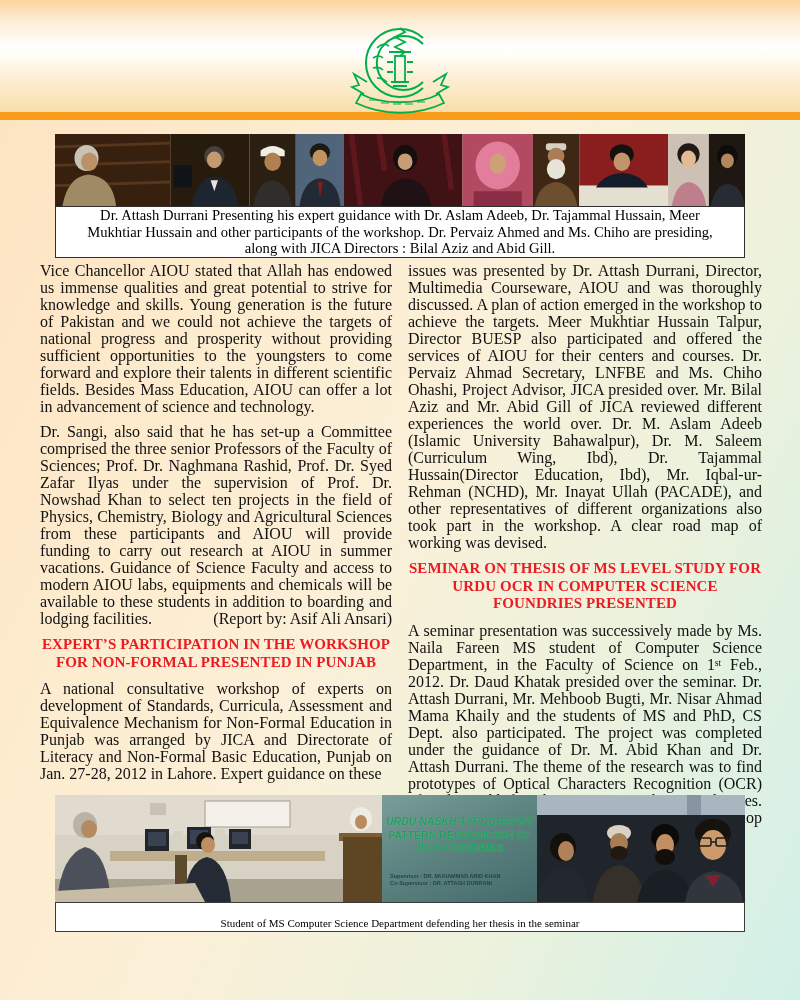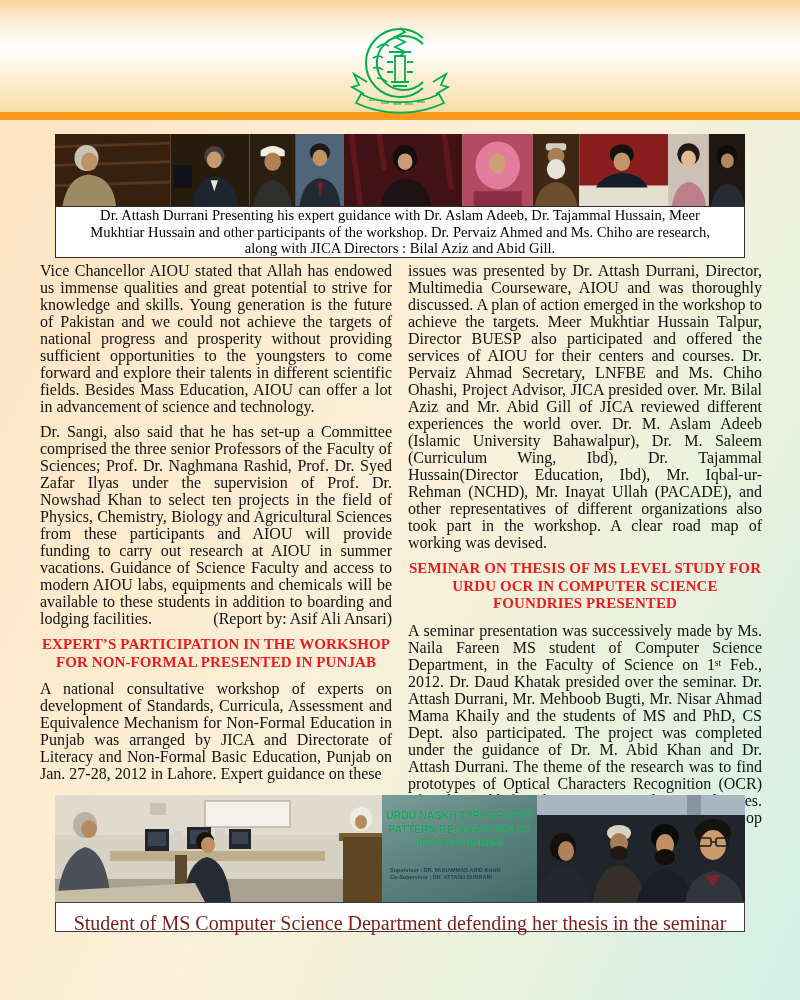--- a/index.html
+++ b/index.html
@@ -40,33 +40,33 @@
   .photo-slide {
     position:absolute; left:327px; top:0; width:155px; height:107px;
     background:linear-gradient(155deg, #7a9d98 0%, #5d8481 45%, #44696a 100%);
     overflow:hidden;
   }
   .slide-title {
     font-family:"Liberation Sans", sans-serif; font-weight:bold;
     font-size:10.5px; line-height:13.5px; text-align:center; color:#1fa05c;
     text-shadow:0 0 1px rgba(230,240,230,.35);
   }
-  .slide-title.first { margin-top:14px; }
+  .slide-title.first { margin-top:20px;font-style:italic; }
   .slide-sub {
     font-family:"Liberation Sans", sans-serif; font-weight:bold;
     font-size:5.5px; line-height:7px; color:#24434c; margin-left:8px; text-align:left;
   }
   .slide-sub.first { margin-top:17px; }
   .photo-group { position:absolute; left:482px; top:0; width:208px; height:107px; }
   .caption-box2 {
     position:absolute; left:55px; top:902px; width:690px; height:30px; z-index:5;
     background:#ffffff; border:1px solid #3a3a3a; box-sizing:border-box;
     display:flex; align-items:center; justify-content:center;
   }
-  .caption2-text { font-size:20px; text-align:center; color:#7f1d1d;margin-top:12px; }
+  .caption2-text { font-size:11px; text-align:center; color:#000000;margin-top:12px; }
   .page-num {
     position:absolute; left:0; top:939px; width:800px; text-align:center;
     font-family:"Liberation Sans", sans-serif; font-size:13.5px; color:#1d1d1d;
   }
 </style>
 </head>
 <body>
 
 <div class="page">
 
@@ -141,21 +141,21 @@
       <ellipse cx="684" cy="27" rx="8" ry="9" fill="#e2bb95"></ellipse>
       <path d="M666,78 Q670,54 684,52 Q700,54 703,78 Z" fill="#bf7e8b"></path>
       <rect x="706" y="0" width="39" height="78" fill="#1e1712"></rect>
       <ellipse cx="726" cy="24" rx="11" ry="12" fill="#0f0d0b"></ellipse>
       <ellipse cx="726" cy="29" rx="7" ry="8" fill="#b3875d"></ellipse>
       <path d="M708,78 Q712,56 726,54 Q742,56 745,78 Z" fill="#272b33"></path>
     </svg>
   </div>
 
   <div class="caption-box">
-    <div class="caption-text">Dr. Attash Durrani Presenting his expert guidance with Dr. Aslam Adeeb, Dr. Tajammal Hussain, Meer Mukhtiar Hussain and other participants of the workshop. Dr. Pervaiz Ahmed and Ms. Chiho are research, along with JICA Directors : Bilal Aziz and Abid Gill.</div>
+    <div class="caption-text">Dr. Attash Durrani Presenting his expert guidance with Dr. Aslam Adeeb, Dr. Tajammal Hussain, Meer Mukhtiar Hussain and other participants of the workshop. Dr. Pervaiz Ahmed and Ms. Chiho are presiding, along with JICA Directors : Bilal Aziz and Abid Gill.</div>
   </div>
 
   <div class="col-left">
     <p class="body">Vice Chancellor AIOU stated that Allah has endowed us immense qualities and great potential to strive for knowledge and skills. Young generation is the future of Pakistan and we could not achieve the targets of national progress and prosperity without providing sufficient opportunities to the youngsters to come forward and explore their talents in different scientific fields. Besides Mass Education, AIOU can offer a lot in advancement of science and technology.</p>
     <p class="body"><span>Dr. Sangi, also said that he has set-up a Committee comprised the three senior Professors of the Faculty of Sciences; Prof. Dr. Naghmana Rashid, Prof. Dr. Syed Zafar Ilyas under the supervision of Prof. Dr. Nowshad Khan to select ten projects in the field of Physics, Chemistry, Biology and Agricultural Sciences from these participants and AIOU will provide funding to carry out research at AIOU in summer vacations. Guidance of Science Faculty and access to modern AIOU labs, equipments and chemicals will be available to these students in addition to boarding and lodging facilities.</span> <span class="report-by">(Report by: Asif Ali Ansari)</span></p>
     <h3 class="red-head">EXPERT’S PARTICIPATION IN THE WORKSHOP FOR NON-FORMAL PRESENTED IN PUNJAB</h3>
     <p class="body">A national consultative workshop of experts on development of Standards, Curricula, Assessment and Equivalence Mechanism for Non-Formal Education in Punjab was arranged by JICA and Directorate of Literacy and Non-Formal Basic Education, Punjab on Jan. 27-28, 2012 in Lahore. Expert guidance on these</p>
   </div>
 
   <div class="col-right">

